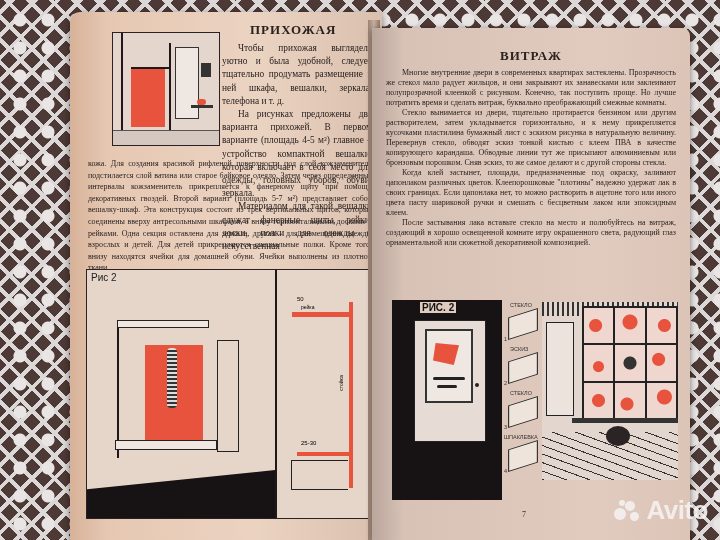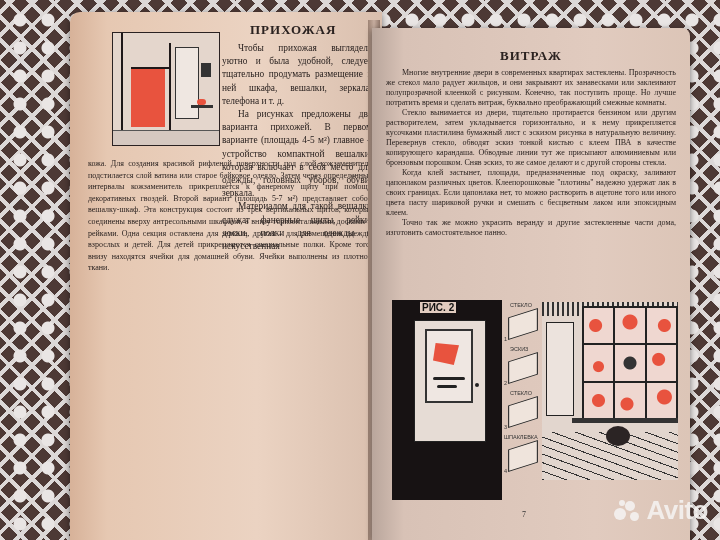--- a/index.html
+++ b/index.html
@@ -67,31 +67,52 @@
   <div class="body-text" style="left:152px;top:30px;width:150px;">
     <p>Чтобы прихожая выглядела уютно и была удобной, следует тщательно продумать размещение в ней шкафа, вешалки, зеркала, телефона и т. д.</p>
     <p>На рисунках предложены два варианта прихожей. В первом варианте (площадь 4-5 м²) главное – устройство компактной вешалки, которая включает в себя место для одежды, головных уборов, обуви, зеркала.</p>
     <p>Материалом для такой вешалки служат фанерные щиты, рейки, доски, полки для одежды и искусственная</p>
   </div>
 
   <div class="body-text small-text" style="left:18px;top:146px;width:284px;">
     <p style="text-indent:0">кожа. Для создания красивой рифленой поверхности под слой кожзаменителя подстилается слой ватина или старое байковое одеяло. Затем через определенные интервалы кожзаменитель прикрепляется к фанерному щиту при помощи декоративных гвоздей. Второй вариант (площадь 5-7 м²) представляет собой вешалку-шкаф. Эта конструкция состоит из трех вертикальных щитов, которые соединены вверху антресольными шкафами, а внизу горизонтальными досками и рейками. Одна секция оставлена для зеркала, другая – для размещения одежды взрослых и детей. Для детей прикрепляются специальные полки. Кроме того, внизу находятся ячейки для домашней обуви. Ячейки выполнены из плотной ткани.</p>
   </div>
 
+  <div class="fig" style="left:16px;top:257px;width:284px;height:248px;background:#e6d6ca;">
+    <div class="fig-label" style="left:4px;top:2px;">Рис 2</div>
+    <div class="line" style="left:188px;top:0;width:1.5px;height:248px"></div>
+
+    <div style="position:absolute;left:30px;top:50px;width:90px;height:6px;border:1.5px solid #222;background:#efe6df"></div>
+    <div class="line" style="left:30px;top:58px;width:1.5px;height:130px"></div>
+    <div class="red" style="position:absolute;left:58px;top:75px;width:58px;height:100px"></div>
+    <div style="position:absolute;left:80px;top:78px;width:10px;height:60px;background:repeating-linear-gradient(0deg,#333 0 2px,#ddd 2px 4px);border-radius:4px"></div>
+    <div style="position:absolute;left:28px;top:170px;width:100px;height:8px;border:1.5px solid #222;background:#efe6df"></div>
+    <div style="position:absolute;left:130px;top:70px;width:20px;height:110px;border:1px solid #222"></div>
+    <div class="dark" style="position:absolute;left:0;bottom:0;width:188px;height:48px;clip-path:polygon(0 40%,100% 0,100% 100%,0 100%)"></div>
+
+    <div style="position:absolute;left:210px;top:26px;font-size:6px;font-family:'Liberation Sans',sans-serif">50</div>
+    <div class="red" style="position:absolute;left:205px;top:42px;width:58px;height:5px"></div>
+    <div style="position:absolute;left:214px;top:34px;font-size:5px;font-family:'Liberation Sans',sans-serif">рейка</div>
+    <div class="red" style="position:absolute;left:262px;top:32px;width:4px;height:186px"></div>
+    <div style="position:absolute;left:246px;top:110px;font-size:5px;transform:rotate(-90deg);font-family:'Liberation Sans',sans-serif">стойка</div>
+    <div style="position:absolute;left:214px;top:170px;font-size:6px;font-family:'Liberation Sans',sans-serif">25-30</div>
+    <div class="red" style="position:absolute;left:210px;top:182px;width:52px;height:4px"></div>
+    <div style="position:absolute;left:204px;top:190px;width:56px;height:28px;border:1.5px solid #222;border-right:none"></div>
+  </div>
 </div>
 
 <div class="spine"></div>
 
 <div class="page page-right">
   <div class="title" style="left:128px;top:20px;">ВИТРАЖ</div>
   <div class="body-text small-text" style="left:14px;top:40px;width:290px;line-height:10px;">
     <p>Многие внутренние двери в современных квартирах застеклены. Прозрачность же стекол мало радует жильцов, и они закрывают их занавесками или заклеивают полупрозрачной клеенкой с рисунком. Конечно, так поступить проще. Но лучше потратить время и сделать витраж, буквально преображающий смежные комнаты.</p>
     <p>Стекло вынимается из двери, тщательно протирается бензином или другим растворителем, затем укладывается горизонтально, и к нему прикрепляется кусочками пластилина бумажный лист с эскизом рисунка в натуральную величину. Перевернув стекло, обводят эскиз тонкой кистью с клеем ПВА в качестве копирующего карандаша. Обводные линии тут же присыпают алюминиевым или бронзовым порошком. Сняв эскиз, то же самое делают и с другой стороны стекла.</p>
     <p>Когда клей застынет, площади, предназначенные под окраску, заливают цапонлаком различных цветов. Клеепорошковые "плотины" надежно удержат лак в своих границах. Если цапонлака нет, то можно растворить в ацетоне того или иного цвета пасту шариковой ручки и смешать с бесцветным лаком или эпоксидным клеем.</p>
-    <p>Точно так же можно украсить веранду и другие застекленные части дома, изготовить самостоятельное панно.</p>
+    <p>После застывания лака вставьте стекло на место и полюбуйтесь на витраж, создающий в хорошо освещенной комнате игру окрашенного света, радующий глаз орнаментальной или сюжетной декоративной композицией.</p>
   </div>
 
   <div style="position:absolute;left:20px;top:272px;width:286px;height:208px;">
 
     <div class="dark" style="position:absolute;left:0;top:0;width:110px;height:200px"></div>
     <div class="fig-label" style="left:28px;top:2px;font-weight:bold;color:#111;background:#e1cbbf;padding:0 2px">РИС. 2</div>
     <div style="position:absolute;left:22px;top:20px;width:70px;height:120px;background:#e6dcd5;border:1.5px solid #222">
       <div style="position:absolute;left:10px;top:8px;width:44px;height:70px;border:2px solid #333;background:#efe7e2">
         <div class="red" style="position:absolute;left:6px;top:12px;width:26px;height:22px;clip-path:polygon(10% 0,100% 10%,80% 100%,0 80%)"></div>
         <div style="position:absolute;left:6px;top:46px;width:32px;height:3px;background:#222;border-radius:2px"></div>

